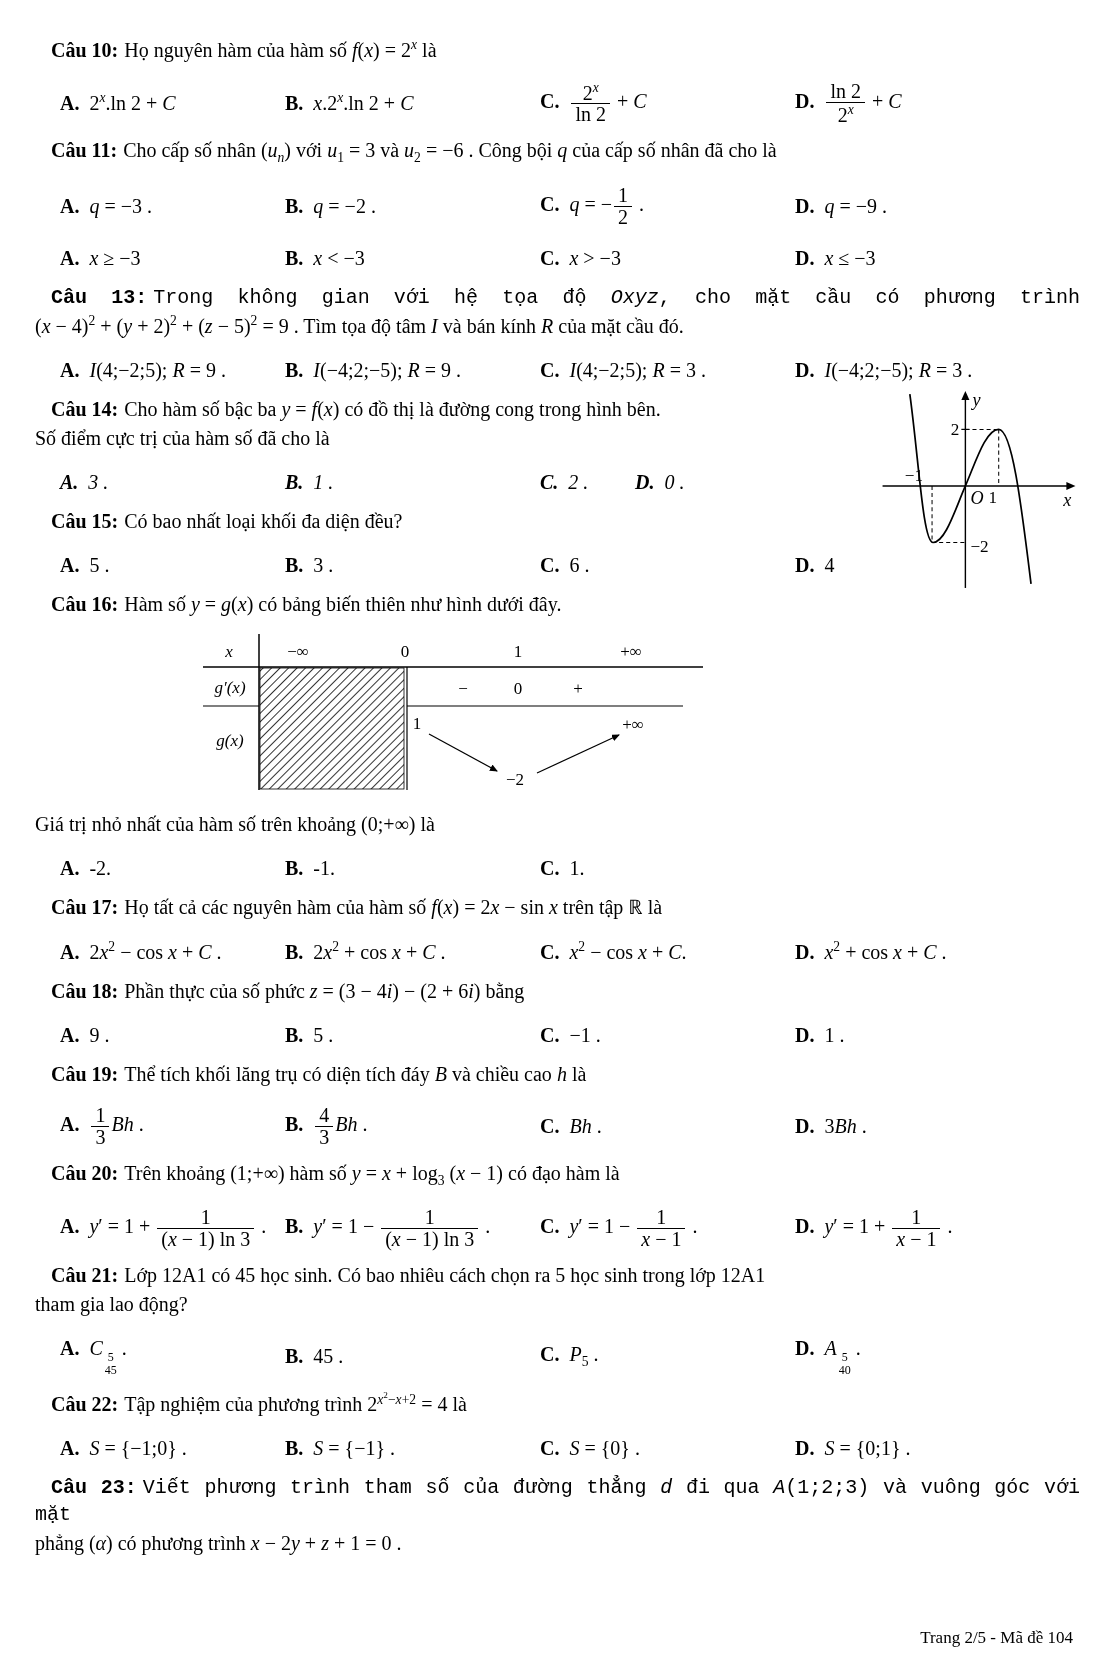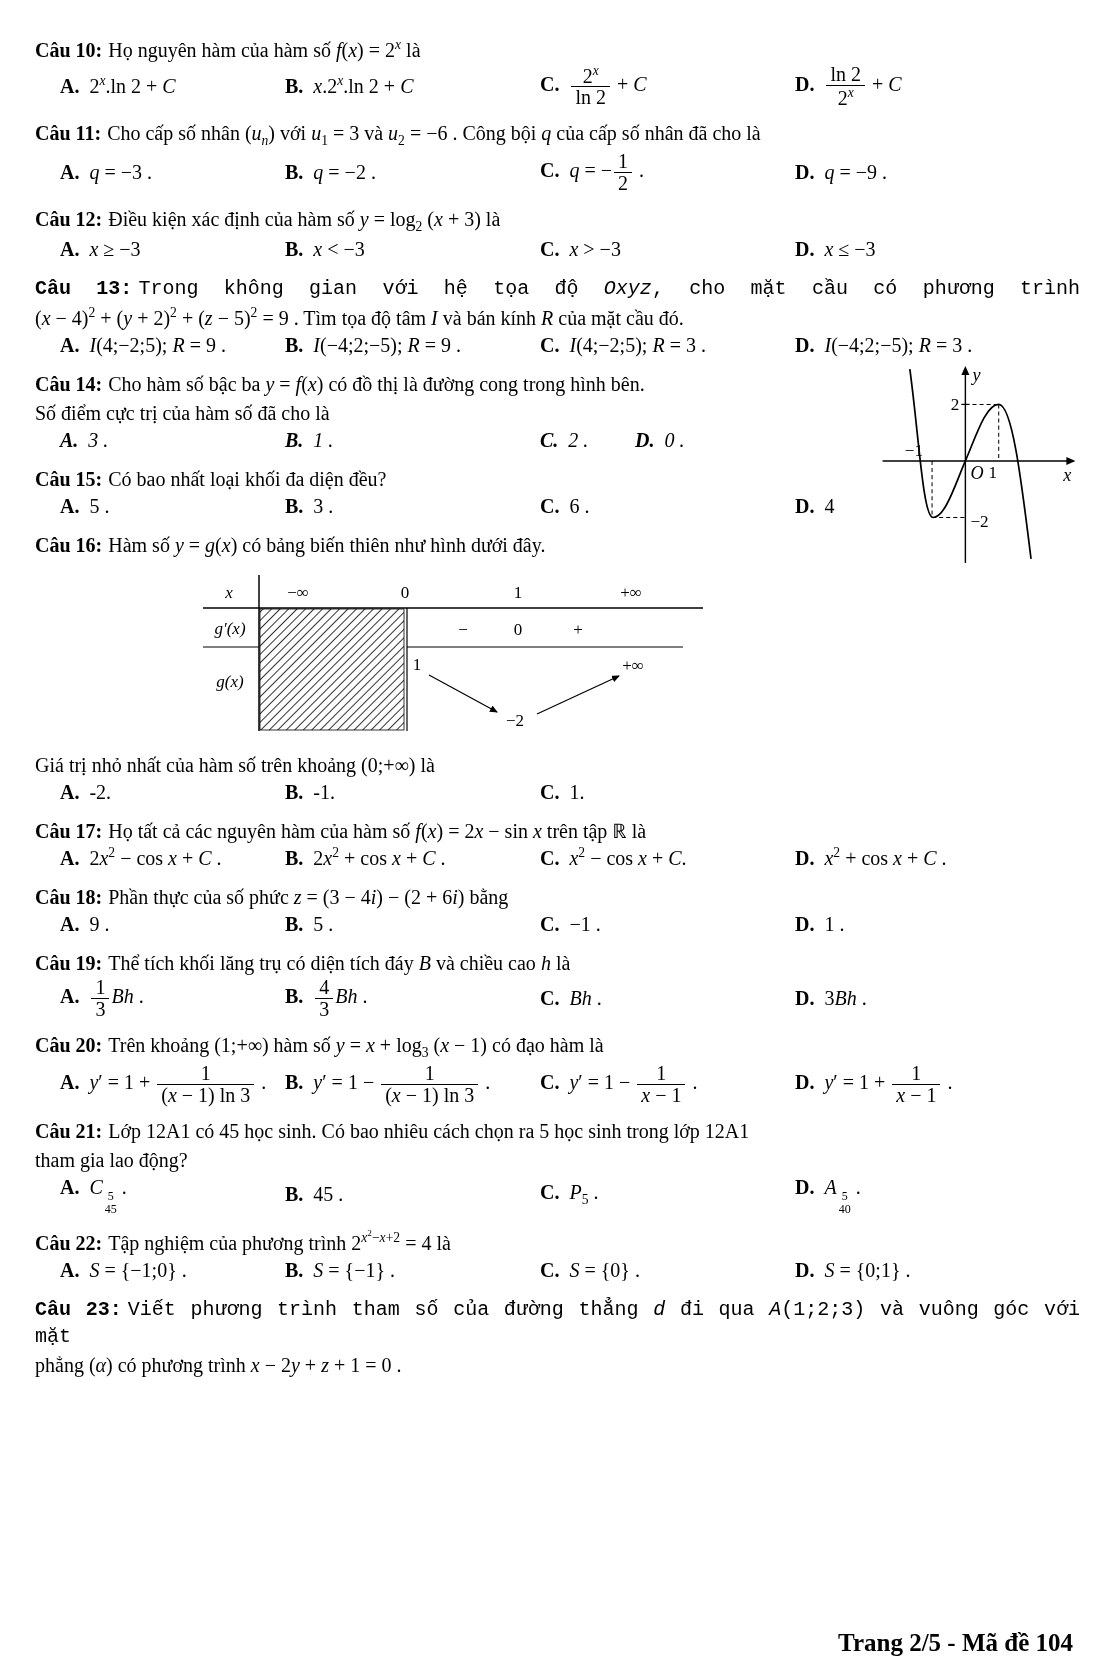--- a/index.html
+++ b/index.html
@@ -9,34 +9,34 @@
     font-size:20px;
     line-height:1.35;
     color:#000;
     background:#fff;
     position:relative;
     padding:24px 35px 0 35px;
     overflow:hidden;
   }
   .q{margin-top:12px;}
   .stem{margin-top:2px;}
-  .stem .qnum{font-weight:bold;margin-right:6px;}
+  .stem .qnum{font-weight:bold;margin-right:6px;margin-left:16px;}
   .jl{text-align:justify;text-align-last:justify;font-family:Liberation Mono, monospace;}
-  .opts{display:grid;grid-template-columns:225px 255px 255px 1fr;padding-left:25px;margin-top:0;align-items:center;}
+  .opts{display:grid;grid-template-columns:225px 255px 255px 1fr;padding-left:25px;margin-top:17px;align-items:center;}
   .opts.q14cols{grid-template-columns:225px 255px 95px 1fr;font-style:italic;}
   .opt{white-space:nowrap;}
   .opt b{font-weight:bold;margin-right:10px;}
   .frac{display:inline-flex;flex-direction:column;text-align:center;vertical-align:middle;margin:0 2px;line-height:1.05;justify-content:flex-end;}
   .frac .num{display:block;padding:0 4px;border-bottom:1.4px solid #000;}
   .frac .den{display:block;padding:0 4px;}
   sup,sub{font-size:0.68em;}
   .supsub{display:inline-flex;flex-direction:column;align-items:center;font-size:0.6em;line-height:1.08;vertical-align:-0.5em;margin-left:2px;}
   .graph{float:right;width:205px;margin:-6px 0 8px 12px;}
   .bbt{margin:16px 0 12px 168px;}
-  .footer{position:absolute;right:42px;bottom:16px;font-weight:bold;font-size:25px;}
+  .footer{position:absolute;right:42px;bottom:26px;font-weight:normal;font-size:17px;}
   svg text{font-family:"Liberation Serif", serif;font-size:17px;fill:#000;}
   svg text.it{font-style:italic;}
   svg text.big{font-size:18px;}
 </style>
 </head>
 <body>
 
 <section class="q">
   <p class="stem"><b class="qnum">Câu 10:</b><span>Họ nguyên hàm của hàm số <i>f</i>(<i>x</i>) = 2<sup><i>x</i></sup> là</span></p>
   <div class="opts">
@@ -60,21 +60,20 @@
     <div class="opt"><b>B.</b><span><i>q</i> = −2 .</span></div>
     <div class="opt"><b>C.</b><span><i>q</i> = −<span class="frac">
             <span class="num">1</span>
             <span class="den">2</span>
           </span> .</span></div>
     <div class="opt"><b>D.</b><span><i>q</i> = −9 .</span></div>
   </div>
 </section>
 
 <section class="q">
-  <p class="stem"><b class="qnum">Câu 12:</b><span>Điều kiện xác định của hàm số <i>y</i> = log<sub>2</sub> (<i>x</i> + 3) là</span></p>
   <div class="opts">
     <div class="opt"><b>A.</b><span><i>x</i> ≥ −3</span></div>
     <div class="opt"><b>B.</b><span><i>x</i> &lt; −3</span></div>
     <div class="opt"><b>C.</b><span><i>x</i> &gt; −3</span></div>
     <div class="opt"><b>D.</b><span><i>x</i> ≤ −3</span></div>
   </div>
 </section>
 
 <section class="q">
   <p class="stem jl"><b class="qnum">Câu 13:</b><span>Trong không gian với hệ tọa độ <i>Oxyz</i>, cho mặt cầu có phương trình</span></p>

